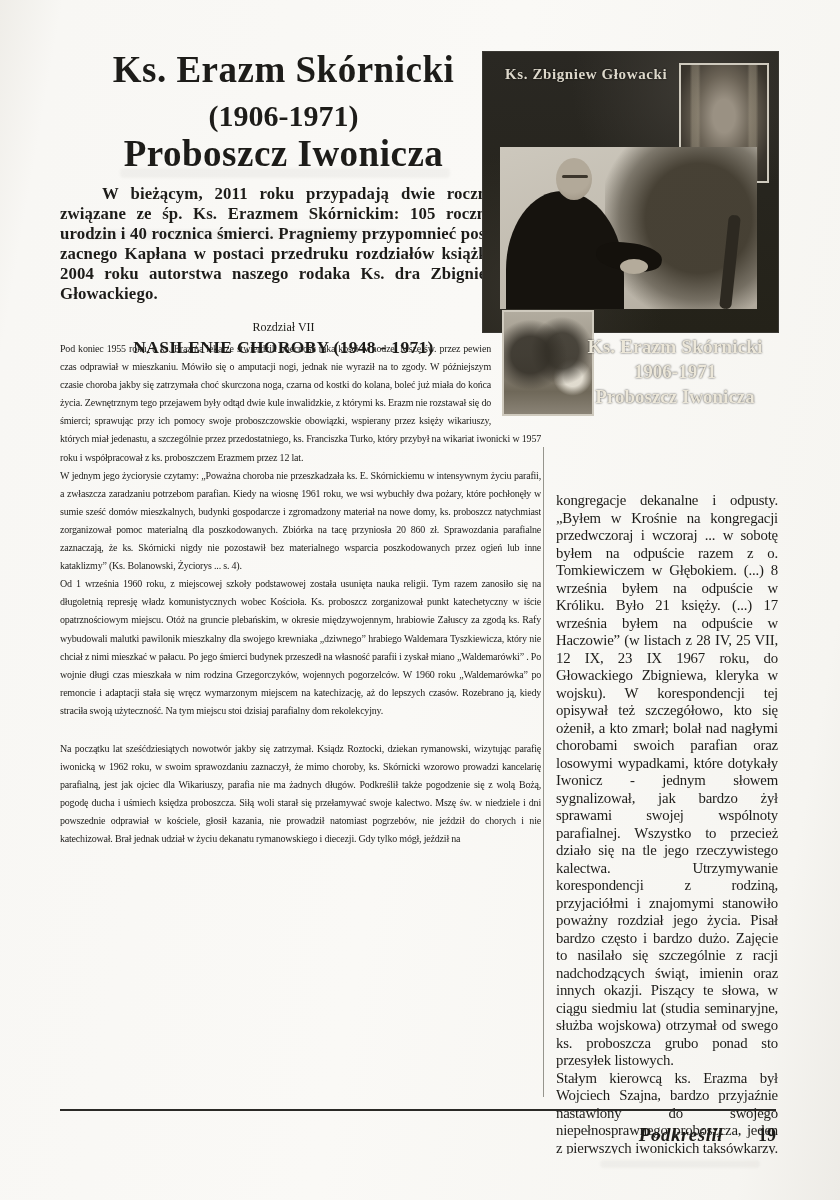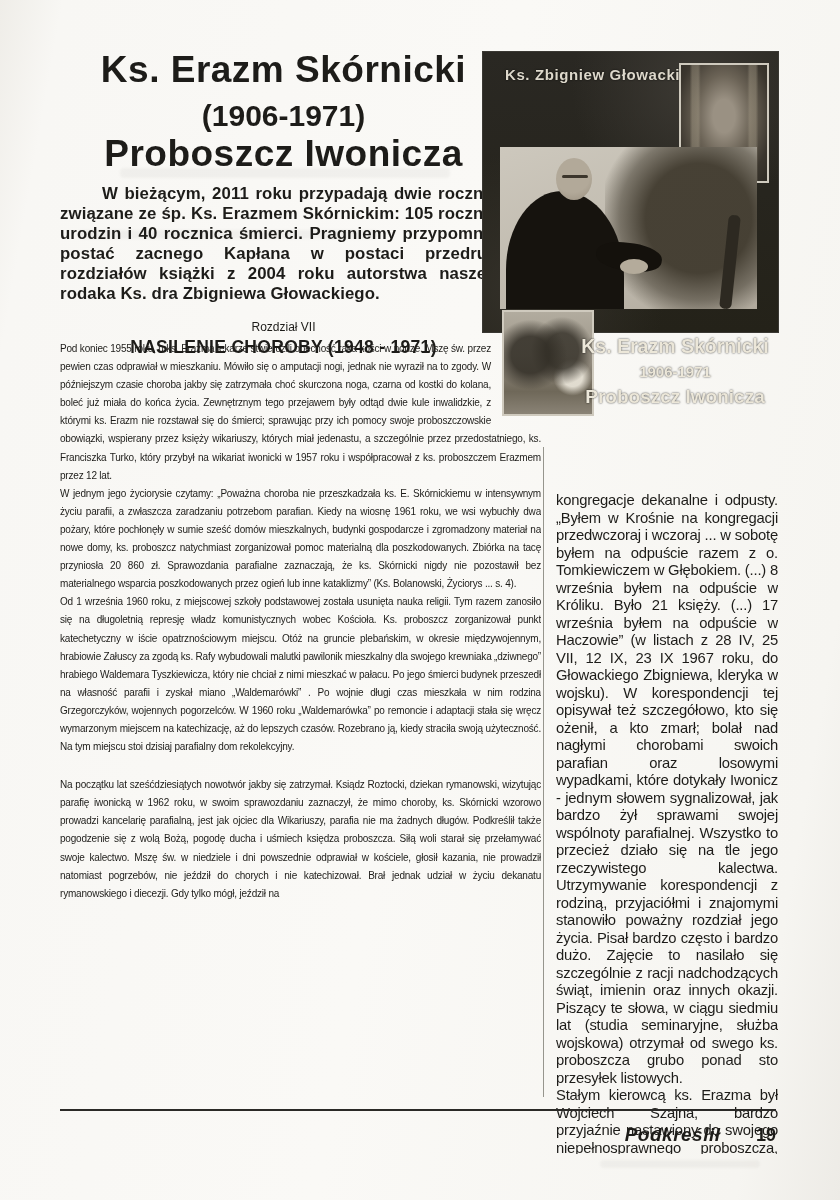--- a/index.html
+++ b/index.html
@@ -1,19 +1,19 @@
 <!DOCTYPE html>
 <html lang="pl"><head>
 <meta charset="utf-8">
 <style>
   html,body{margin:0;padding:0;background:#dddbd6;}
   .page{
     position:relative;width:840px;height:1200px;overflow:hidden;
     background:linear-gradient(100deg,#efede8 0%,#f8f7f4 6%,#faf9f6 50%,#f6f5f1 90%,#edebe6 100%);
-    font-family:Liberation Sans, sans-serif;color:#1d1c19;
+    font-family:Liberation Serif, serif;color:#1d1c19;
   }
   
   .header{position:absolute;left:60px;top:50px;width:447px;text-align:center;}
   .t1{font-size:37px;font-weight:bold;line-height:40px;letter-spacing:.5px;}
   .t2{font-size:30px;font-weight:bold;line-height:36px;margin-top:8px;}
   .t3{font-size:37px;font-weight:bold;line-height:40px;letter-spacing:.5px;}
   .lead{
     margin-top:10px;font-size:16.8px;font-weight:bold;line-height:20px;
     text-align:justify;text-indent:42px;letter-spacing:.1px;
   }
@@ -73,21 +73,21 @@
       radial-gradient(ellipse at 30% 42%,rgba(50,46,38,.85) 0 22%,rgba(50,46,38,0) 42%),
       radial-gradient(ellipse at 66% 38%,rgba(50,46,38,.8) 0 20%,rgba(50,46,38,0) 38%),
       radial-gradient(ellipse at 78% 64%,rgba(236,231,219,.9) 0 10%,rgba(236,231,219,0) 20%),
       linear-gradient(180deg,#b2ac9f 0%,#9d9689 42%,#837c6f 60%,#6f6859 78%,#8a8376 100%);
   }
   .cover-title{
     position:absolute;left:96px;top:282px;width:192px;text-align:center;color:#ece7d9;
     font-weight:bold;text-shadow:0 0 2px rgba(0,0,0,.8);
   }
   .cover-title .c1{font-size:19.5px;line-height:25px;}
-  .cover-title .c2{font-size:15px;line-height:25px;}
+  .cover-title .c2{font-size:19px;line-height:25px;}
   .cover-title .c3{font-size:19px;line-height:25px;}
   
   .footer-rule{position:absolute;left:60px;top:1109px;width:716px;height:2px;background:#2b2a27;}
   .footer{position:absolute;left:60px;top:1124px;width:716px;text-align:right;}
   .journal{font-size:19px;font-weight:bold;font-style:italic;letter-spacing:.5px;}
   .pagenum{font-size:18px;font-weight:bold;margin-left:31px;}
   
   .smudge{position:absolute;background:#8a887f;opacity:.07;border-radius:4px;filter:blur(1px);}
 </style>
 </head>

